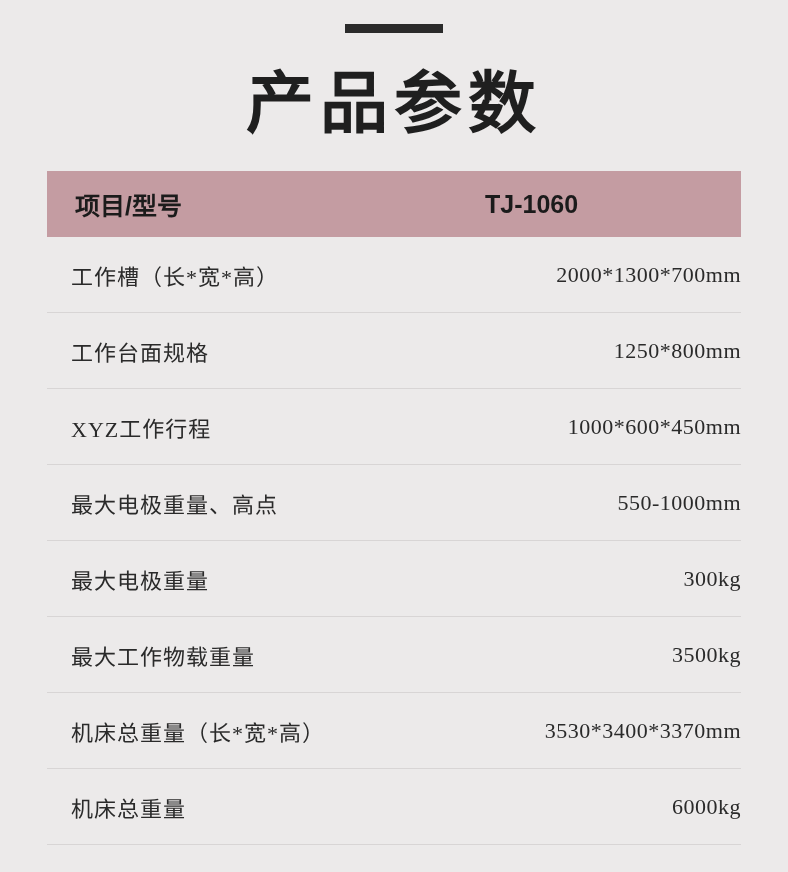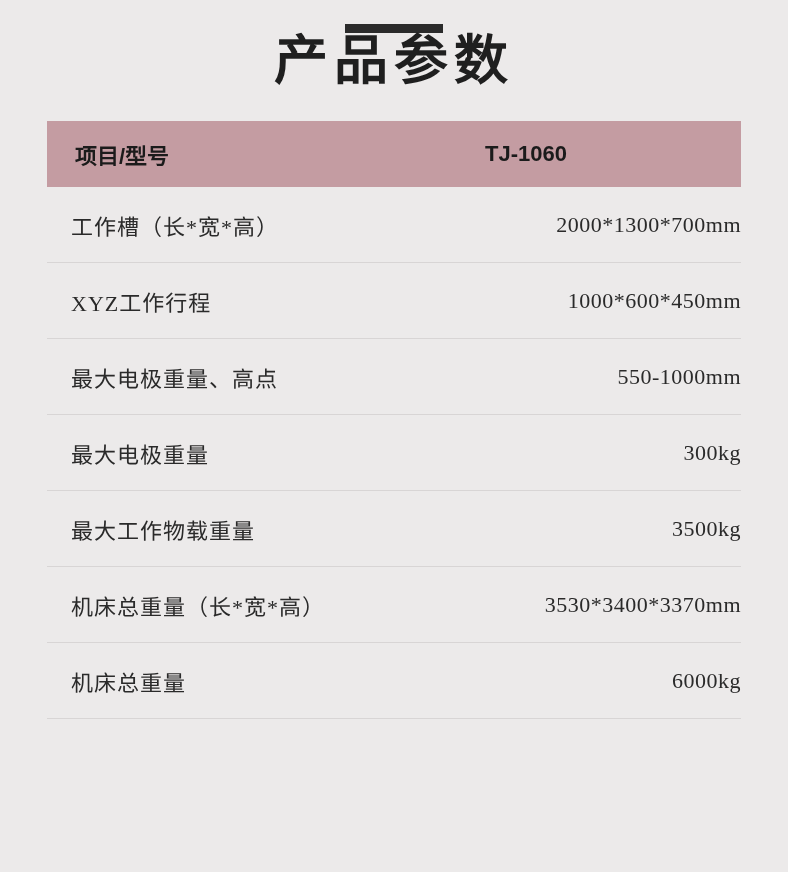--- a/index.html
+++ b/index.html
@@ -23,40 +23,41 @@
   .top-rule {
     width: 98px;
     height: 9px;
     background: #2b2b2b;
     margin: 24px auto 0 auto;
   }
   .page-title {
     text-align: center;
     font-family: "Liberation Sans", "DejaVu Sans", sans-serif;
     font-weight: bold;
-    font-size: 54px;
+    font-size: 68px;
     letter-spacing: 6px;
     color: #1f1f1f;
+    margin-top: 36px;
     line-height: 1;
   }
   .spec-table {
     margin: 34px 47px 0 47px;
     width: 694px;
     border-collapse: collapse;
     table-layout: fixed;
   }
   .spec-table td {
     vertical-align: middle;
     padding: 0;
   }
   .header-row td {
     background: #c49ca2;
     height: 66px;
     color: #1b1b1b;
-    font-size: 22px;
+    font-size: 25px;
     font-family: "Liberation Sans", "DejaVu Sans", sans-serif;
     font-weight: bold;
   }
   .header-row .cell-label {
     padding-left: 28px;
   }
   .header-row .cell-value {
     padding-left: 8px;
   }
   .data-row td {
@@ -95,20 +96,24 @@
     <tbody>
       <tr class="header-row">
         <td class="cell-label">项目/型号</td>
         <td class="cell-value">TJ-1060</td>
       </tr>
       <tr class="data-row">
         <td class="cell-label">工作槽（长*宽*高）</td>
         <td class="cell-value">2000*1300*700mm</td>
       </tr>
       <tr class="data-row">
+        <td class="cell-label">工作台面规格</td>
+        <td class="cell-value">1250*800mm</td>
+      </tr>
+      <tr class="data-row">
         <td class="cell-label">XYZ工作行程</td>
         <td class="cell-value">1000*600*450mm</td>
       </tr>
       <tr class="data-row">
         <td class="cell-label">最大电极重量、高点</td>
         <td class="cell-value">550-1000mm</td>
       </tr>
       <tr class="data-row">
         <td class="cell-label">最大电极重量</td>
         <td class="cell-value">300kg</td>

